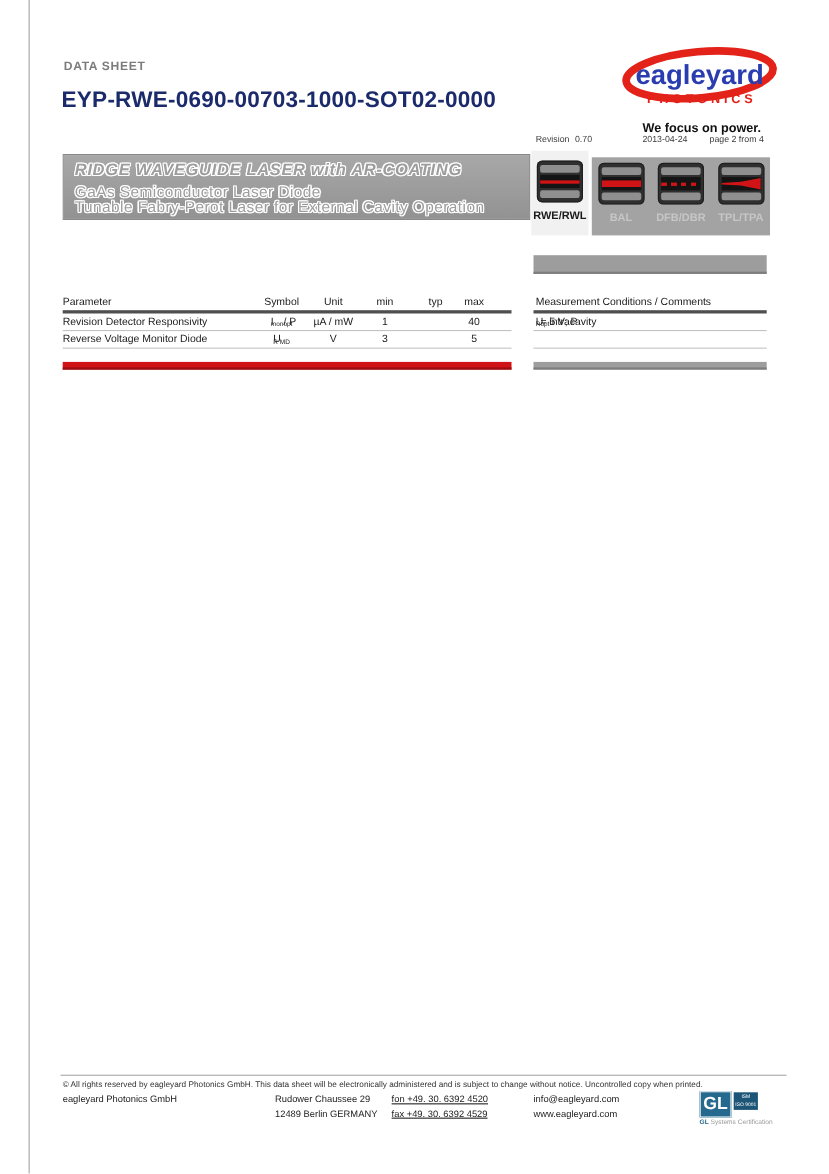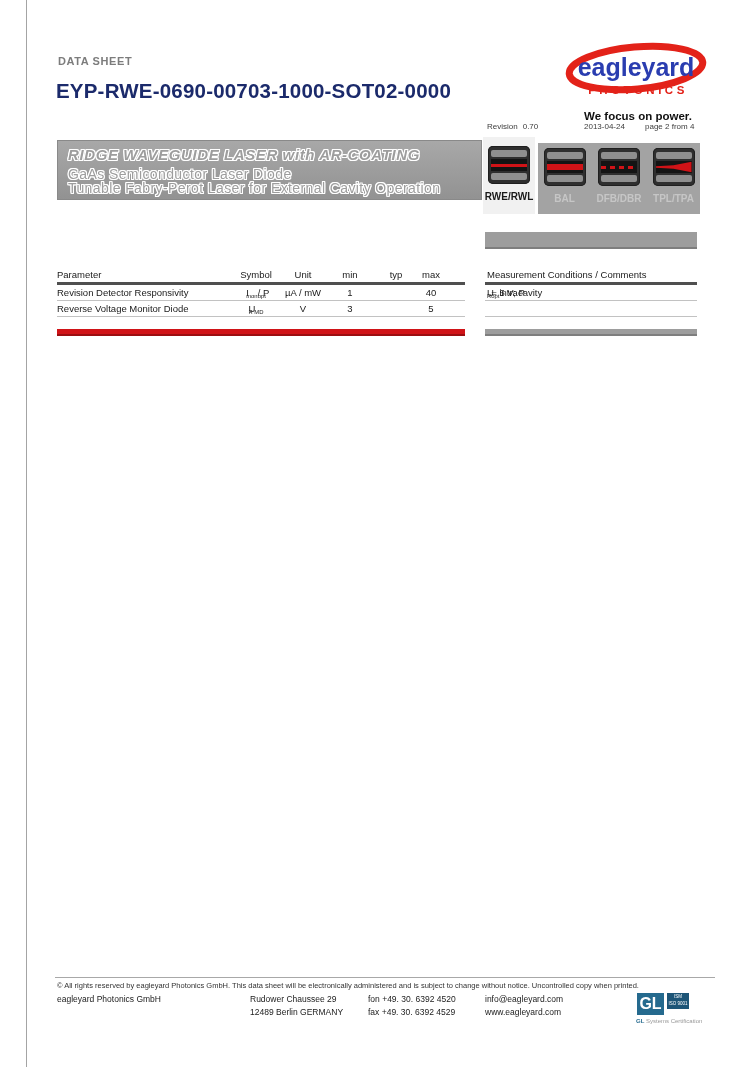--- a/index.html
+++ b/index.html
@@ -110,21 +110,21 @@
   .hline-thick { height: 3px; background: #4f4f4f; }
   .hline-thin { height: 1px; background: #c2c2c2; }
 
   
   .footer-line { left: 55px; top: 977px; width: 660px; height: 1px; background: #a8a8a8; }
   .copyright { left: 57px; top: 981px; font-size: 7.5px; color: #333; white-space: nowrap; }
   .fcol { top: 993px; font-size: 8.5px; color: #222; line-height: 13px; }
   .fcol a { color: #222; text-decoration: none; }
   .f-company { left: 57px; }
   .f-address { left: 250px; }
-  .f-phone { left: 368px; }
+  .f-phone { left: 356px; text-decoration: underline; }
   .f-contact { left: 485px; }
 
   .gl-badge { left: 636px; top: 992px; display: flex; gap: 2px; align-items: flex-start; }
   .gl-box { width: 29px; height: 24px; background: #256a8e; color: #fff; font-size: 16px; font-weight: bold;
             display: flex; align-items: center; justify-content: center;
             box-shadow: inset 0 0 0 1px #fff, inset 0 0 0 3px #256a8e; }
   .gl-small { width: 22px; height: 16px; background: #1d5577; color: #fff; font-size: 4.5px; line-height: 1.5;
               display: flex; flex-direction: column; align-items: center; justify-content: center; margin-top: 1px; }
   .gl-caption { left: 636px; top: 1018px; font-size: 6px; color: #999; white-space: nowrap; }
   .gl-caption b { color: #256a8e; }

